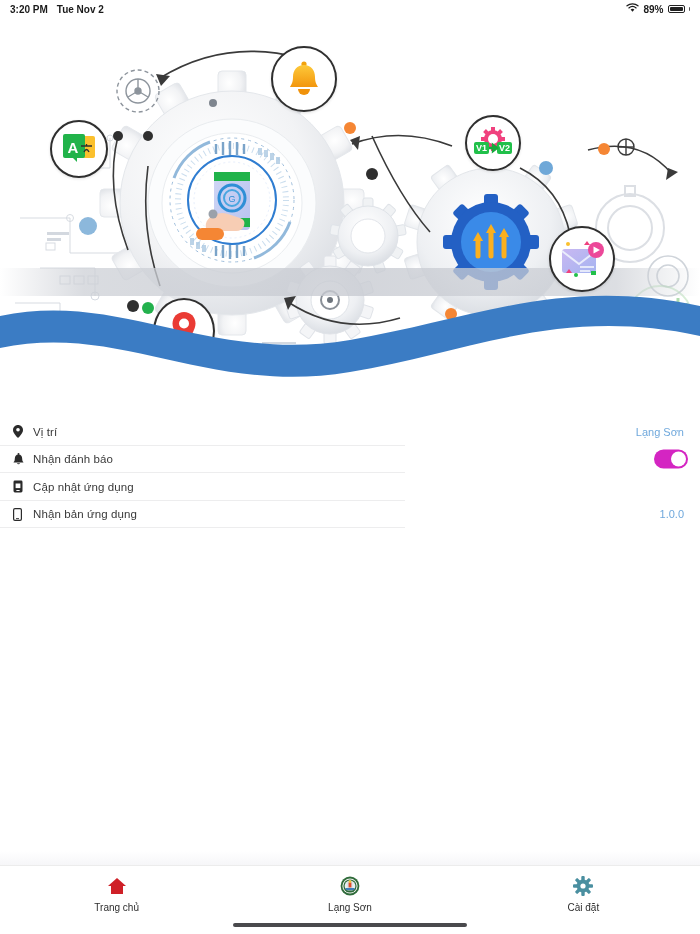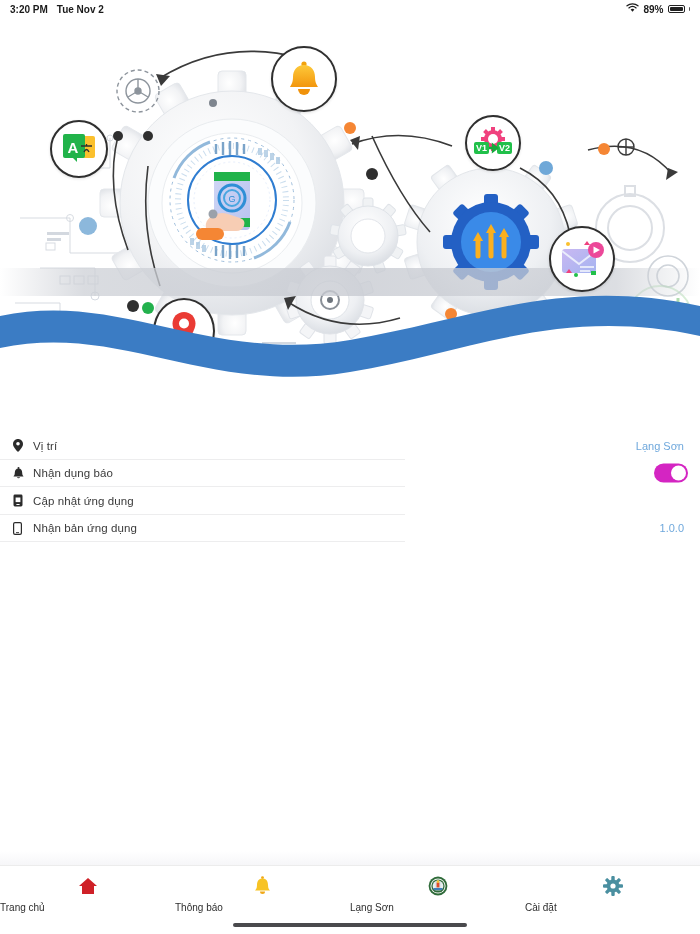--- a/index.html
+++ b/index.html
@@ -44,21 +44,21 @@
     border: 2px solid #2f2f2f;
     display: flex; align-items: center; justify-content: center;
     box-shadow: 0 1px 3px rgba(0,0,0,.12);
     overflow: hidden;
   }
 
   
   .wave { position: absolute; left: 0; bottom: 0; width: 700px; height: 120px; }
 
   
-  .list { position: absolute; top: 432px; left: 0; width: 700px; }
+  .list { position: absolute; top: 418px; left: 0; width: 700px; }
   .row {
     position: relative; height: 27.5px; display: flex; align-items: center;
     padding-left: 13px;
   }
   .row .sep {
     position: absolute; left: 0; bottom: 0; width: 405px; height: 1px;
     background: #ededee;
   }
   .row-ico { width: 20px; display: flex; align-items: center; justify-content: flex-start; color: #2b2b2b; }
   .row-label { font-size: 11.5px; color: #3a3a3a; letter-spacing: .1px; }
@@ -77,21 +77,21 @@
   .tabbar {
     position: absolute; left: 0; bottom: 0; width: 700px; height: 69px;
     background: #ffffff; display: flex; align-items: flex-start;
     border-top: 1px solid #ececec;
   }
   .tabbar-shade {
     position:absolute; left:0; bottom:69px; width:700px; height:14px;
     background: linear-gradient(180deg, rgba(245,245,247,0) 0%, #f6f6f8 100%);
   }
   .tab {
-    flex: 1; display: flex; flex-direction: column; 
+    flex: 1; display: flex; flex-direction: column; align-items: center;
     padding-top: 9px; gap: 5px;
   }
   .tab-ico { height: 22px; display: flex; align-items: center; justify-content: center; }
   .tab-label { font-size: 10px; color: #2e2e2e; }
   .home-indicator {
     position: absolute; left: 50%; transform: translateX(-50%); bottom: 7px;
     width: 234px; height: 4px; border-radius: 3px; background: #4a4a4d;
   }
 </style>
 </head>
@@ -593,21 +593,21 @@
     </div>
 
     <div class="row">
       <span class="row-ico">
         <svg width="11" height="13" viewBox="0 0 11 13">
           <circle cx="5.5" cy="1" r="1" fill="#2b2b2b"></circle>
           <path d="M5.5 1.5 C3 1.5 1.8 3.3 1.8 5.8 c0 2.2 -0.8 2.9 -1.3 3.7 h10 c-0.5 -0.8 -1.3 -1.5 -1.3 -3.7 C9.2 3.3 8 1.5 5.5 1.5 z" fill="#2b2b2b"></path>
           <path d="M3.9 10.2 a1.7 1.7 0 0 0 3.2 0 z" fill="#2b2b2b"></path>
         </svg>
       </span>
-      <span class="row-label">Nhận dụng báo</span>
+      <span class="row-label">Nhận đánh báo</span>
       <span class="toggle">
         <span class="knob"></span>
       </span>
       <span class="sep"></span>
     </div>
 
 
     <div class="row">
       <span class="row-ico">
         <svg width="10" height="13" viewBox="0 0 10 13">
@@ -638,30 +638,20 @@
 
     <div class="tab">
       <span class="tab-ico">
         <svg width="20" height="18" viewBox="0 0 20 18">
           <path d="M10 1 L19 9 h-3 v8 H4 V9 H1 z" fill="#cf2027"></path>
         </svg>
       </span>
       <span class="tab-label">Trang chủ</span>
     </div>
 
-    <div class="tab">
-      <span class="tab-ico">
-        <svg width="17" height="20" viewBox="0 0 17 20">
-          <circle cx="8.5" cy="1.6" r="1.4" fill="#f0a818"></circle>
-          <path d="M8.5 2.5 C4.8 2.5 3 5.2 3 9 c0 3.4 -1.2 4.5 -2 5.6 h15 c-0.8 -1.1 -2 -2.2 -2 -5.6 C14 5.2 12.2 2.5 8.5 2.5 z" fill="#f7c325"></path>
-          <path d="M6 15.6 a2.5 2.5 0 0 0 5 0 z" fill="#f0a818"></path>
-        </svg>
-      </span>
-      <span class="tab-label">Thông báo</span>
-    </div>
 
     <div class="tab">
       <span class="tab-ico">
         <svg width="20" height="20" viewBox="0 0 20 20">
           <circle cx="10" cy="10" r="9.4" fill="#2f6b3a"></circle>
           <circle cx="10" cy="10" r="7.6" fill="#f4f5f2"></circle>
           <circle cx="10" cy="10" r="6.6" fill="#2f6b3a"></circle>
           <circle cx="10" cy="10" r="5.4" fill="#e8eef0"></circle>
           <path d="M10 4.6 c1.6 0 2.6 1.2 2.6 2.6 L12.6 12 H7.4 L7.4 7.2 C7.4 5.8 8.4 4.6 10 4.6 z" fill="#d6dde2"></path>
           <rect x="8.6" y="6.4" width="2.8" height="5" fill="#e04b2a"></rect>

